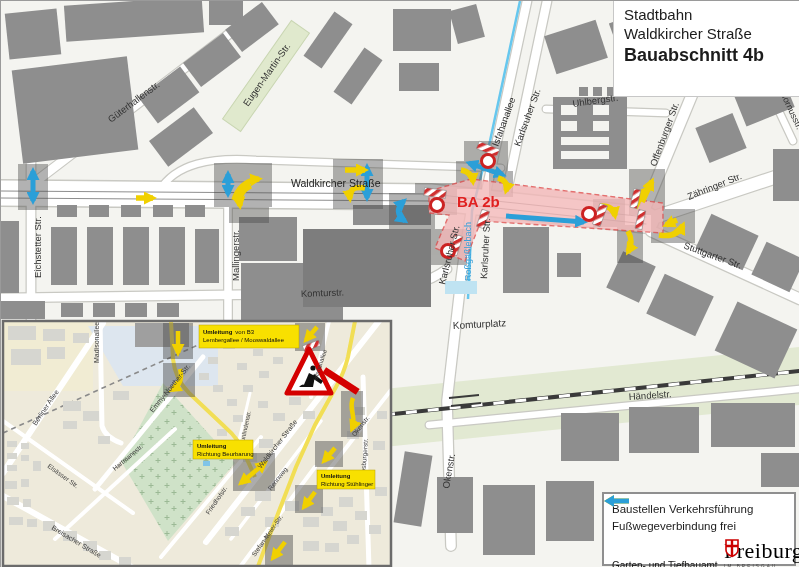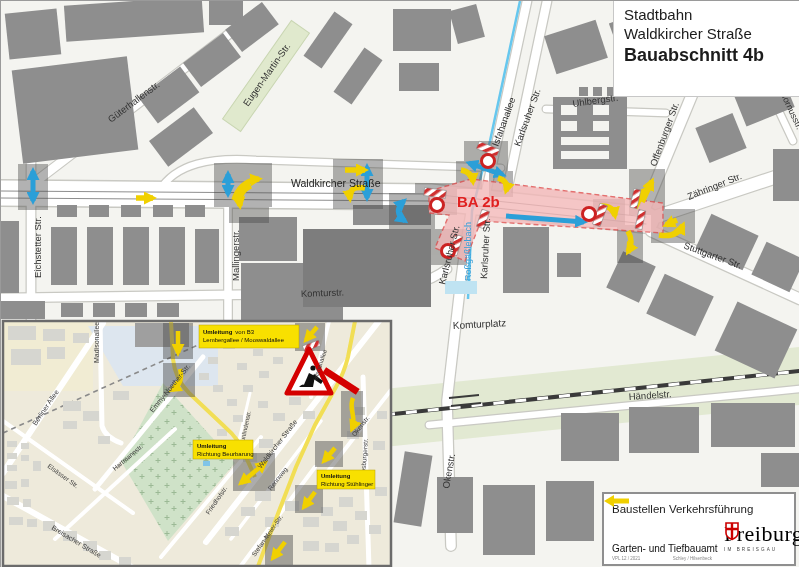--- a/index.html
+++ b/index.html
@@ -443,20 +443,27 @@
 </div>
 
 <div class="legend">
   <div class="row">
     <svg width="26" height="14">
       <path d="M25,7 H9" stroke="#f0d000" stroke-width="5"></path>
           <polygon points="10,1 0,7 10,13" fill="#f0d000"></polygon>
     </svg>
     <span>Baustellen Verkehrsführung</span>
   </div>
+  <div class="row">
+    <svg width="26" height="14">
+      <path d="M25,7 H9" stroke="#2b9fd8" stroke-width="5"></path>
+          <polygon points="10,1 0,7 10,13" fill="#2b9fd8"></polygon>
+    </svg>
+    <span>Fußwegeverbindung frei</span>
+  </div>
   <div class="legfoot">
     <div class="lcol">
       <div class="dept">Garten- und Tiefbauamt</div>
       <div class="tiny">
         <span>VPL 12 / 2021</span>
         <span>Schley / Hilsenbeck</span>
       </div>
     </div>
     <div class="vdiv"></div>
     <div class="rcol">

